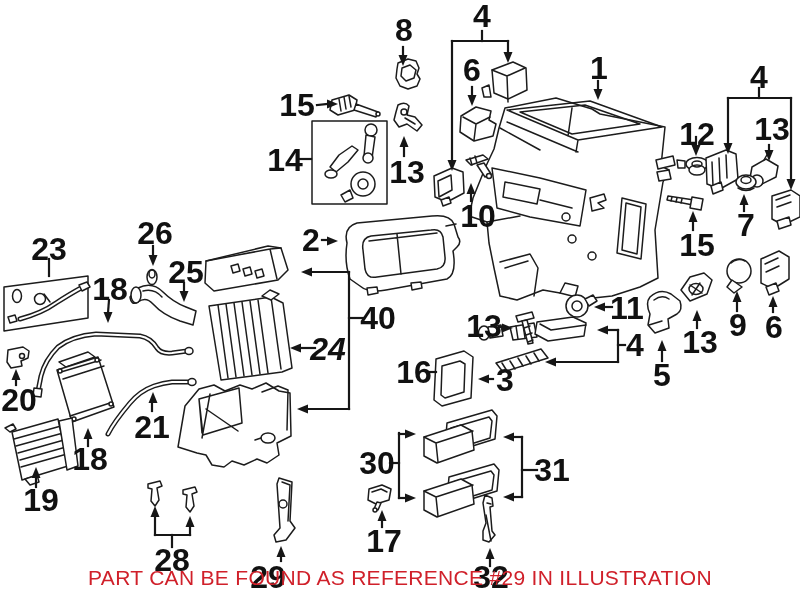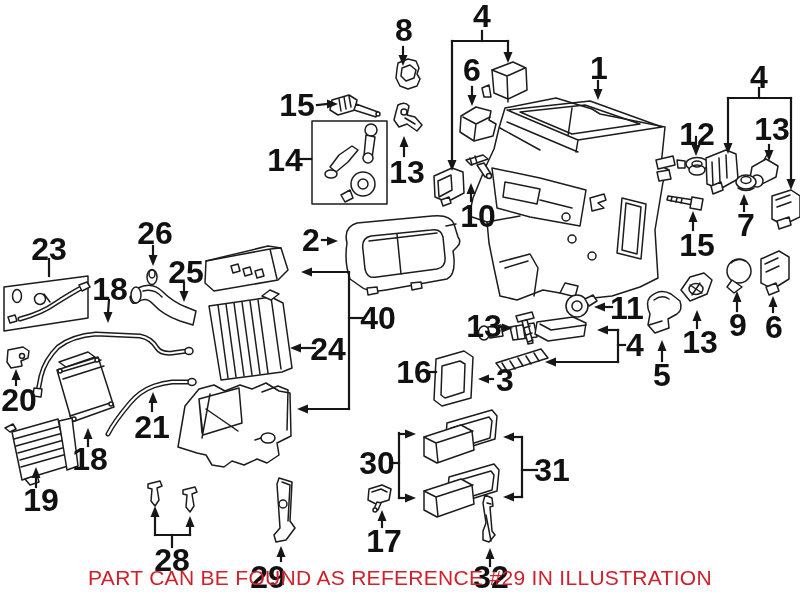--- a/index.html
+++ b/index.html
@@ -433,21 +433,21 @@
       <div class="co" style="left: 49px; top: 249px;">23</div>
       <div class="co" style="left: 155px; top: 233px;">26</div>
       <div class="co" style="left: 186px; top: 272px;">25</div>
       <div class="co" style="left: 110px; top: 289px;">18</div>
       <div class="co" style="left: 627px; top: 308px;">11</div>
       <div class="co" style="left: 738px; top: 325px;">9</div>
       <div class="co" style="left: 774px; top: 327px;">6</div>
       <div class="co" style="left: 700px; top: 342px;">13</div>
       <div class="co" style="left: 662px; top: 375px;">5</div>
       <div class="co" style="left: 378px; top: 318px;">40</div>
-      <div class="co" style="left: 328px; top: 349px;">24</div>
+      <div class="co" style="left: 328px; top: 349px; font-style: italic;">24</div>
       <div class="co" style="left: 484px; top: 326px;">13</div>
       <div class="co" style="left: 635px; top: 345px;">4</div>
       <div class="co" style="left: 414px; top: 372px;">16</div>
       <div class="co" style="left: 505px; top: 380px;">3</div>
       <div class="co" style="left: 19px; top: 400px;">20</div>
       <div class="co" style="left: 152px; top: 427px;">21</div>
       <div class="co" style="left: 90px; top: 459px;">18</div>
       <div class="co" style="left: 41px; top: 500px;">19</div>
       <div class="co" style="left: 172px; top: 560px; text-align: right;">28</div>
       <div class="co" style="left: 268px; top: 577px;">29</div>

